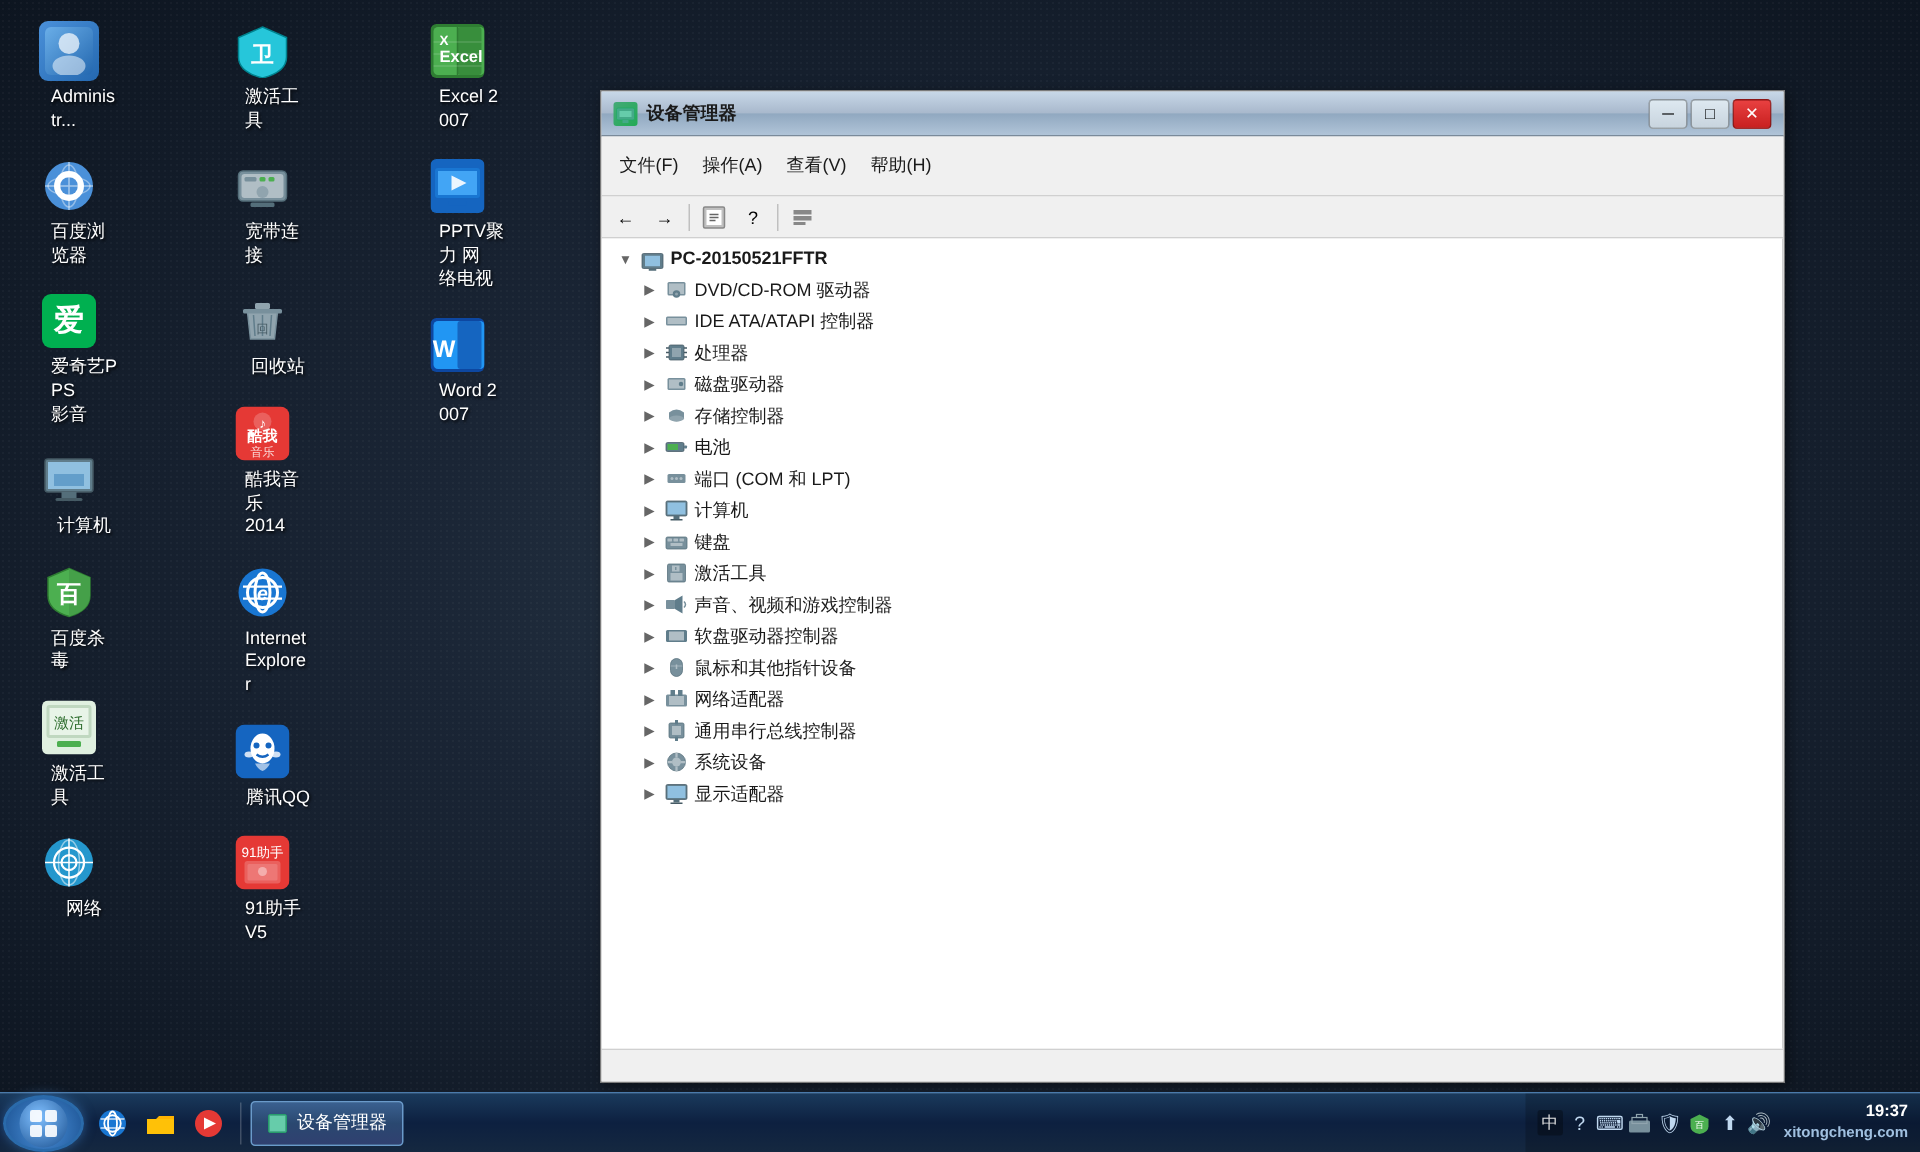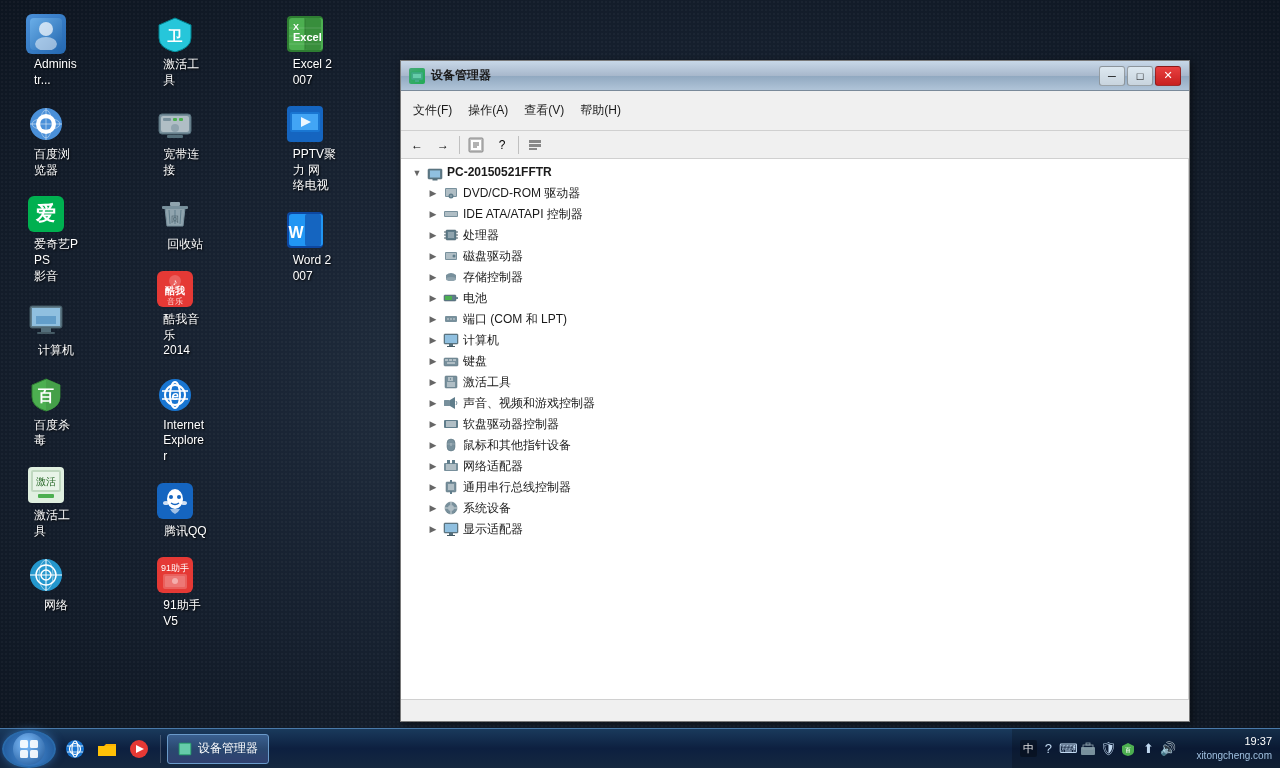--- a/index.html
+++ b/index.html
@@ -353,22 +353,23 @@
       justify-content: center;
       font-size: 13px;
       cursor: pointer;
       color: #c0d8f0;
     }
 
     .tray-clock {
       color: white;
       font-size: 11px;
       text-align: right;
-      margin-left: 16px;
+      margin-left: 4px;
       cursor: pointer;
+      font-weight: bold;
     }
 
     .tray-clock div { line-height: 1.4; }
 
     
     .tree-panel::-webkit-scrollbar { width: 16px; }
     .tree-panel::-webkit-scrollbar-track { background: #f0f0f0; border-left: 1px solid #d0d0d0; }
     .tree-panel::-webkit-scrollbar-thumb { background: #c0c0c0; border: 1px solid #a0a0a0; }
   </style>
 </head>

